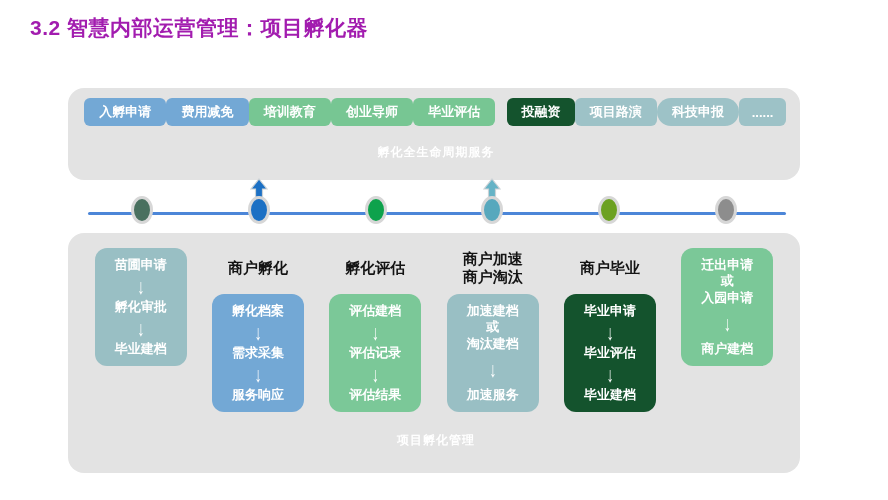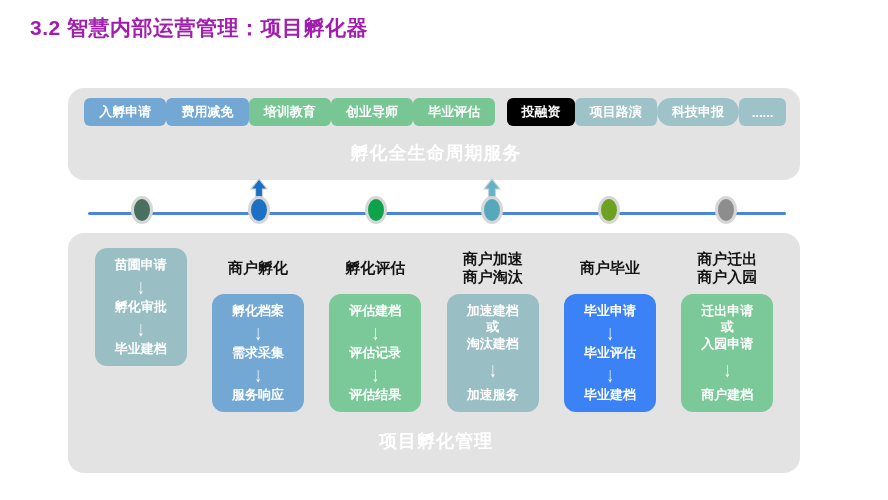--- a/index.html
+++ b/index.html
@@ -21,21 +21,21 @@
     position:absolute;left:16px;right:14px;top:10px;height:35px;
     display:flex;justify-content:space-between;
   }
   .svc-btn{
     height:28px;border-radius:6px;color:#fff;font-weight:bold;font-size:13px;
     display:flex;align-items:center;justify-content:center;
     padding:0 8px;flex:1 1 auto;white-space:nowrap;
   }
   .svc-bar,.mgmt-bar{
     position:absolute;left:24px;right:20px;height:33px;border-radius:6px;
-    color:#fff;font-weight:bold;font-size:18px;letter-spacing:1px;
+    color:#fff;font-weight:bold;font-size:12px;letter-spacing:1px;
     display:flex;align-items:center;justify-content:center;
   }
   .svc-bar{top:48px;}
   
   .timeline{position:absolute;left:68px;top:181px;width:732px;height:52px;}
   .tl-line{position:absolute;left:20px;right:14px;top:31px;height:3px;background:#4C86D8;border-radius:2px;}
   .dots-row{position:absolute;left:16px;right:16px;top:0;bottom:0;display:flex;}
   .dot-wrap{flex:1;position:relative;display:flex;justify-content:center;}
   .tl-dot{
     position:absolute;top:15px;width:22px;height:28px;border-radius:50%;
@@ -67,21 +67,21 @@
 
 <div class="page-title">3.2 智慧内部运营管理：项目孵化器</div>
 
 <div class="top-panel">
   <div class="svc-buttons">
       <div class="svc-btn" style="background: rgb(115, 168, 213);">入孵申请</div>
       <div class="svc-btn" style="background: rgb(115, 168, 213);">费用减免</div>
       <div class="svc-btn" style="background: rgb(119, 198, 147);">培训教育</div>
       <div class="svc-btn" style="background: rgb(119, 198, 147);">创业导师</div>
       <div class="svc-btn" style="background: rgb(119, 198, 147);">毕业评估</div>
-      <div class="svc-btn" style="background: #000000; flex: 0.85 1 auto; margin-left: 12px;">投融资</div>
+      <div class="svc-btn" style="background: #14532d; flex: 0.85 1 auto; margin-left: 12px;">投融资</div>
       <div class="svc-btn" style="background: rgb(157, 194, 199);">项目路演</div>
       <div class="svc-btn" style="background: rgb(157, 194, 199); border-radius: 14px;">科技申报</div>
       <div class="svc-btn" style="background: rgb(157, 194, 199); flex: 0.65 1 auto;">......</div>
     </div>
   <div class="svc-bar">孵化全生命周期服务</div>
 </div>
 
 <div class="timeline">
   <div class="tl-line"></div>
   <div class="dots-row">
@@ -179,39 +179,35 @@
           <div class="down-arrow">↓</div>
           <div class="step-group">
             <div>加速服务</div>
           </div>
         </div>
       </div>
       <div class="col">
         <div class="col-header">
           <div>商户毕业</div>
         </div>
-        <div class="col-box" style="background: #3b82f6;">
+        <div class="col-box" style="background: #14532d;">
           <div class="step-group">
             <div>毕业申请</div>
           </div>
           <div class="down-arrow">↓</div>
           <div class="step-group">
             <div>毕业评估</div>
           </div>
           <div class="down-arrow">↓</div>
           <div class="step-group">
             <div>毕业建档</div>
           </div>
         </div>
       </div>
       <div class="col">
-        <div class="col-header">
-          <div>商户迁出</div>
-          <div>商户入园</div>
-        </div>
         <div class="col-box" style="background: rgb(123, 200, 152);">
           <div class="step-group">
             <div>迁出申请</div>
             <div>或</div>
             <div>入园申请</div>
           </div>
           <div class="down-arrow">↓</div>
           <div class="step-group">
             <div>商户建档</div>
           </div>

